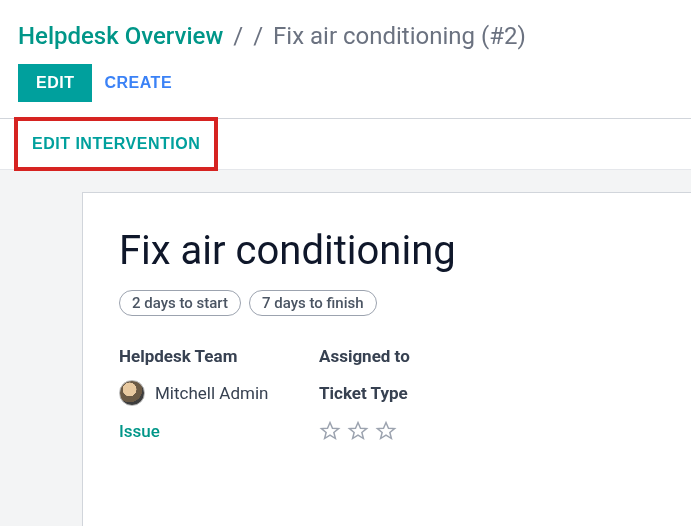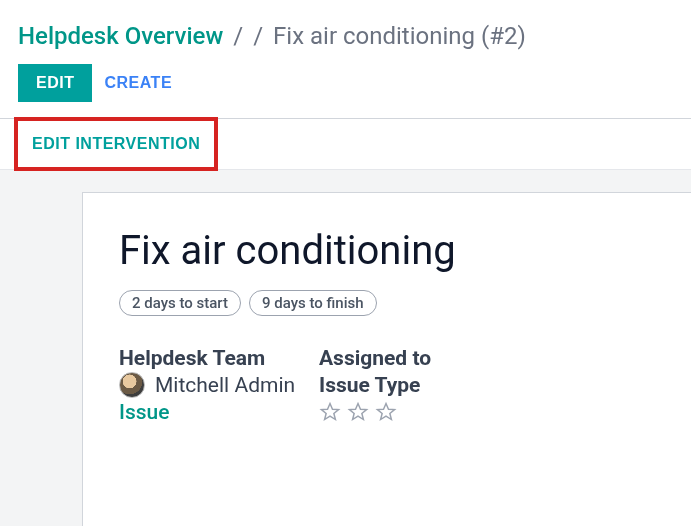--- a/index.html
+++ b/index.html
@@ -94,21 +94,21 @@
   .tag-row { display: flex; gap: 8px; margin-bottom: 30px; }
   .tag {
     border: 1.5px solid #9ca3af;
     border-radius: 14px;
     padding: 3px 12px;
     font-size: 15px;
     color: #4b5563;
     font-weight: 500;
   }
 
-  .fields { display: grid; grid-template-columns: 200px 1fr; row-gap: 2px; align-items: center; font-size: 21px; }
+  .fields { display: grid; grid-template-columns: 200px 1fr; row-gap: 14px; align-items: center; font-size: 17px; }
   .field-label { color: #374151; font-weight: 700; }
   .field-link { color: #009688; cursor: pointer; font-weight: 500; }
   .field-user { display: flex; align-items: center; gap: 10px; color: #374151; }
   .avatar {
     width: 26px; height: 26px; border-radius: 50%;
     background: radial-gradient(circle at 40% 35%, #e8c9a0 0 32%, #6b5a45 33% 60%, #3d3d3d 61% 100%);
     border: 1px solid #bbb;
   }
   .stars { display: flex; gap: 6px; }
   .star svg { width: 22px; height: 22px; display: block; }
@@ -133,33 +133,33 @@
     <button class="btn-plan">EDIT INTERVENTION</button>
   </span>
 </div>
 
 <div class="form-area">
   <div class="form-card">
     <h1 class="ticket-title">Fix air conditioning</h1>
 
     <div class="tag-row">
       <span class="tag">2 days to start</span>
-      <span class="tag">9 days to finish</span>
+      <span class="tag">7 days to finish</span>
     </div>
 
     <div class="fields">
       <div class="field-label">Helpdesk Team</div>
 
       <div class="field-label">Assigned to</div>
       <div class="field-user">
         <span class="avatar"></span>
         <span>Mitchell Admin</span>
       </div>
 
-      <div class="field-label">Issue Type</div>
+      <div class="field-label">Ticket Type</div>
       <div><span class="field-link">Issue</span></div>
 
       <div class="stars">
         <span class="star">
           <svg viewBox="0 0 24 24" fill="none" stroke="#9ca3af" stroke-width="1.6">
               <polygon points="12,2.8 14.7,9 21.4,9.3 16.2,13.7 17.9,20.2 12,16.6 6.1,20.2 7.8,13.7 2.6,9.3 9.3,9"></polygon>
             </svg>
         </span>
         <span class="star">
           <svg viewBox="0 0 24 24" fill="none" stroke="#9ca3af" stroke-width="1.6">

